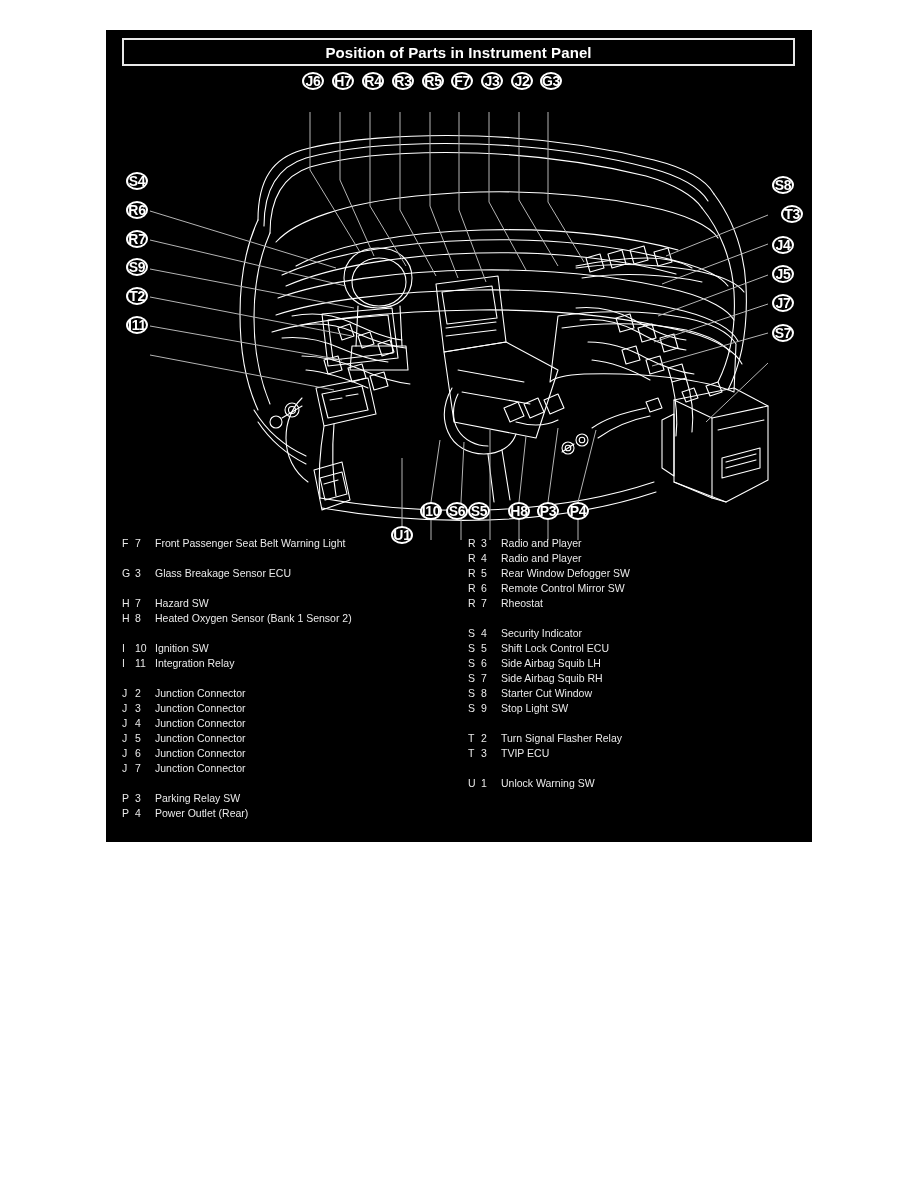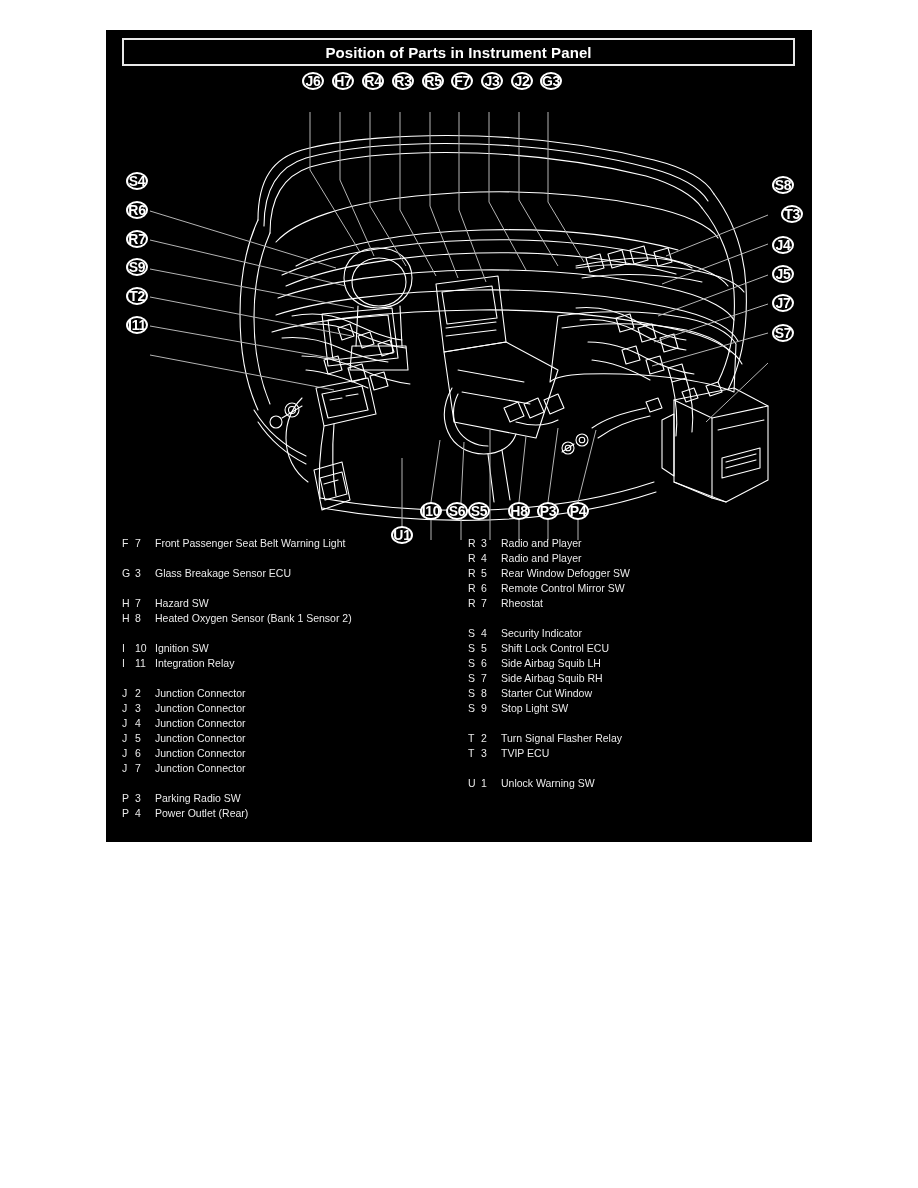--- a/index.html
+++ b/index.html
@@ -356,21 +356,21 @@
         </div>
         <div class="lrow">
           <span class="lt">J</span>
           <span class="ln">7</span>
           <span class="ld">Junction Connector</span>
         </div>
         <div class="gap"></div>
         <div class="lrow">
           <span class="lt">P</span>
           <span class="ln">3</span>
-          <span class="ld">Parking Radio SW</span>
+          <span class="ld">Parking Relay SW</span>
         </div>
         <div class="lrow">
           <span class="lt">P</span>
           <span class="ln">4</span>
           <span class="ld">Power Outlet (Rear)</span>
         </div>
       </div>
     <div class="lcol right" id="legend-right">
         <div class="lrow">
           <span class="lt">R</span>

